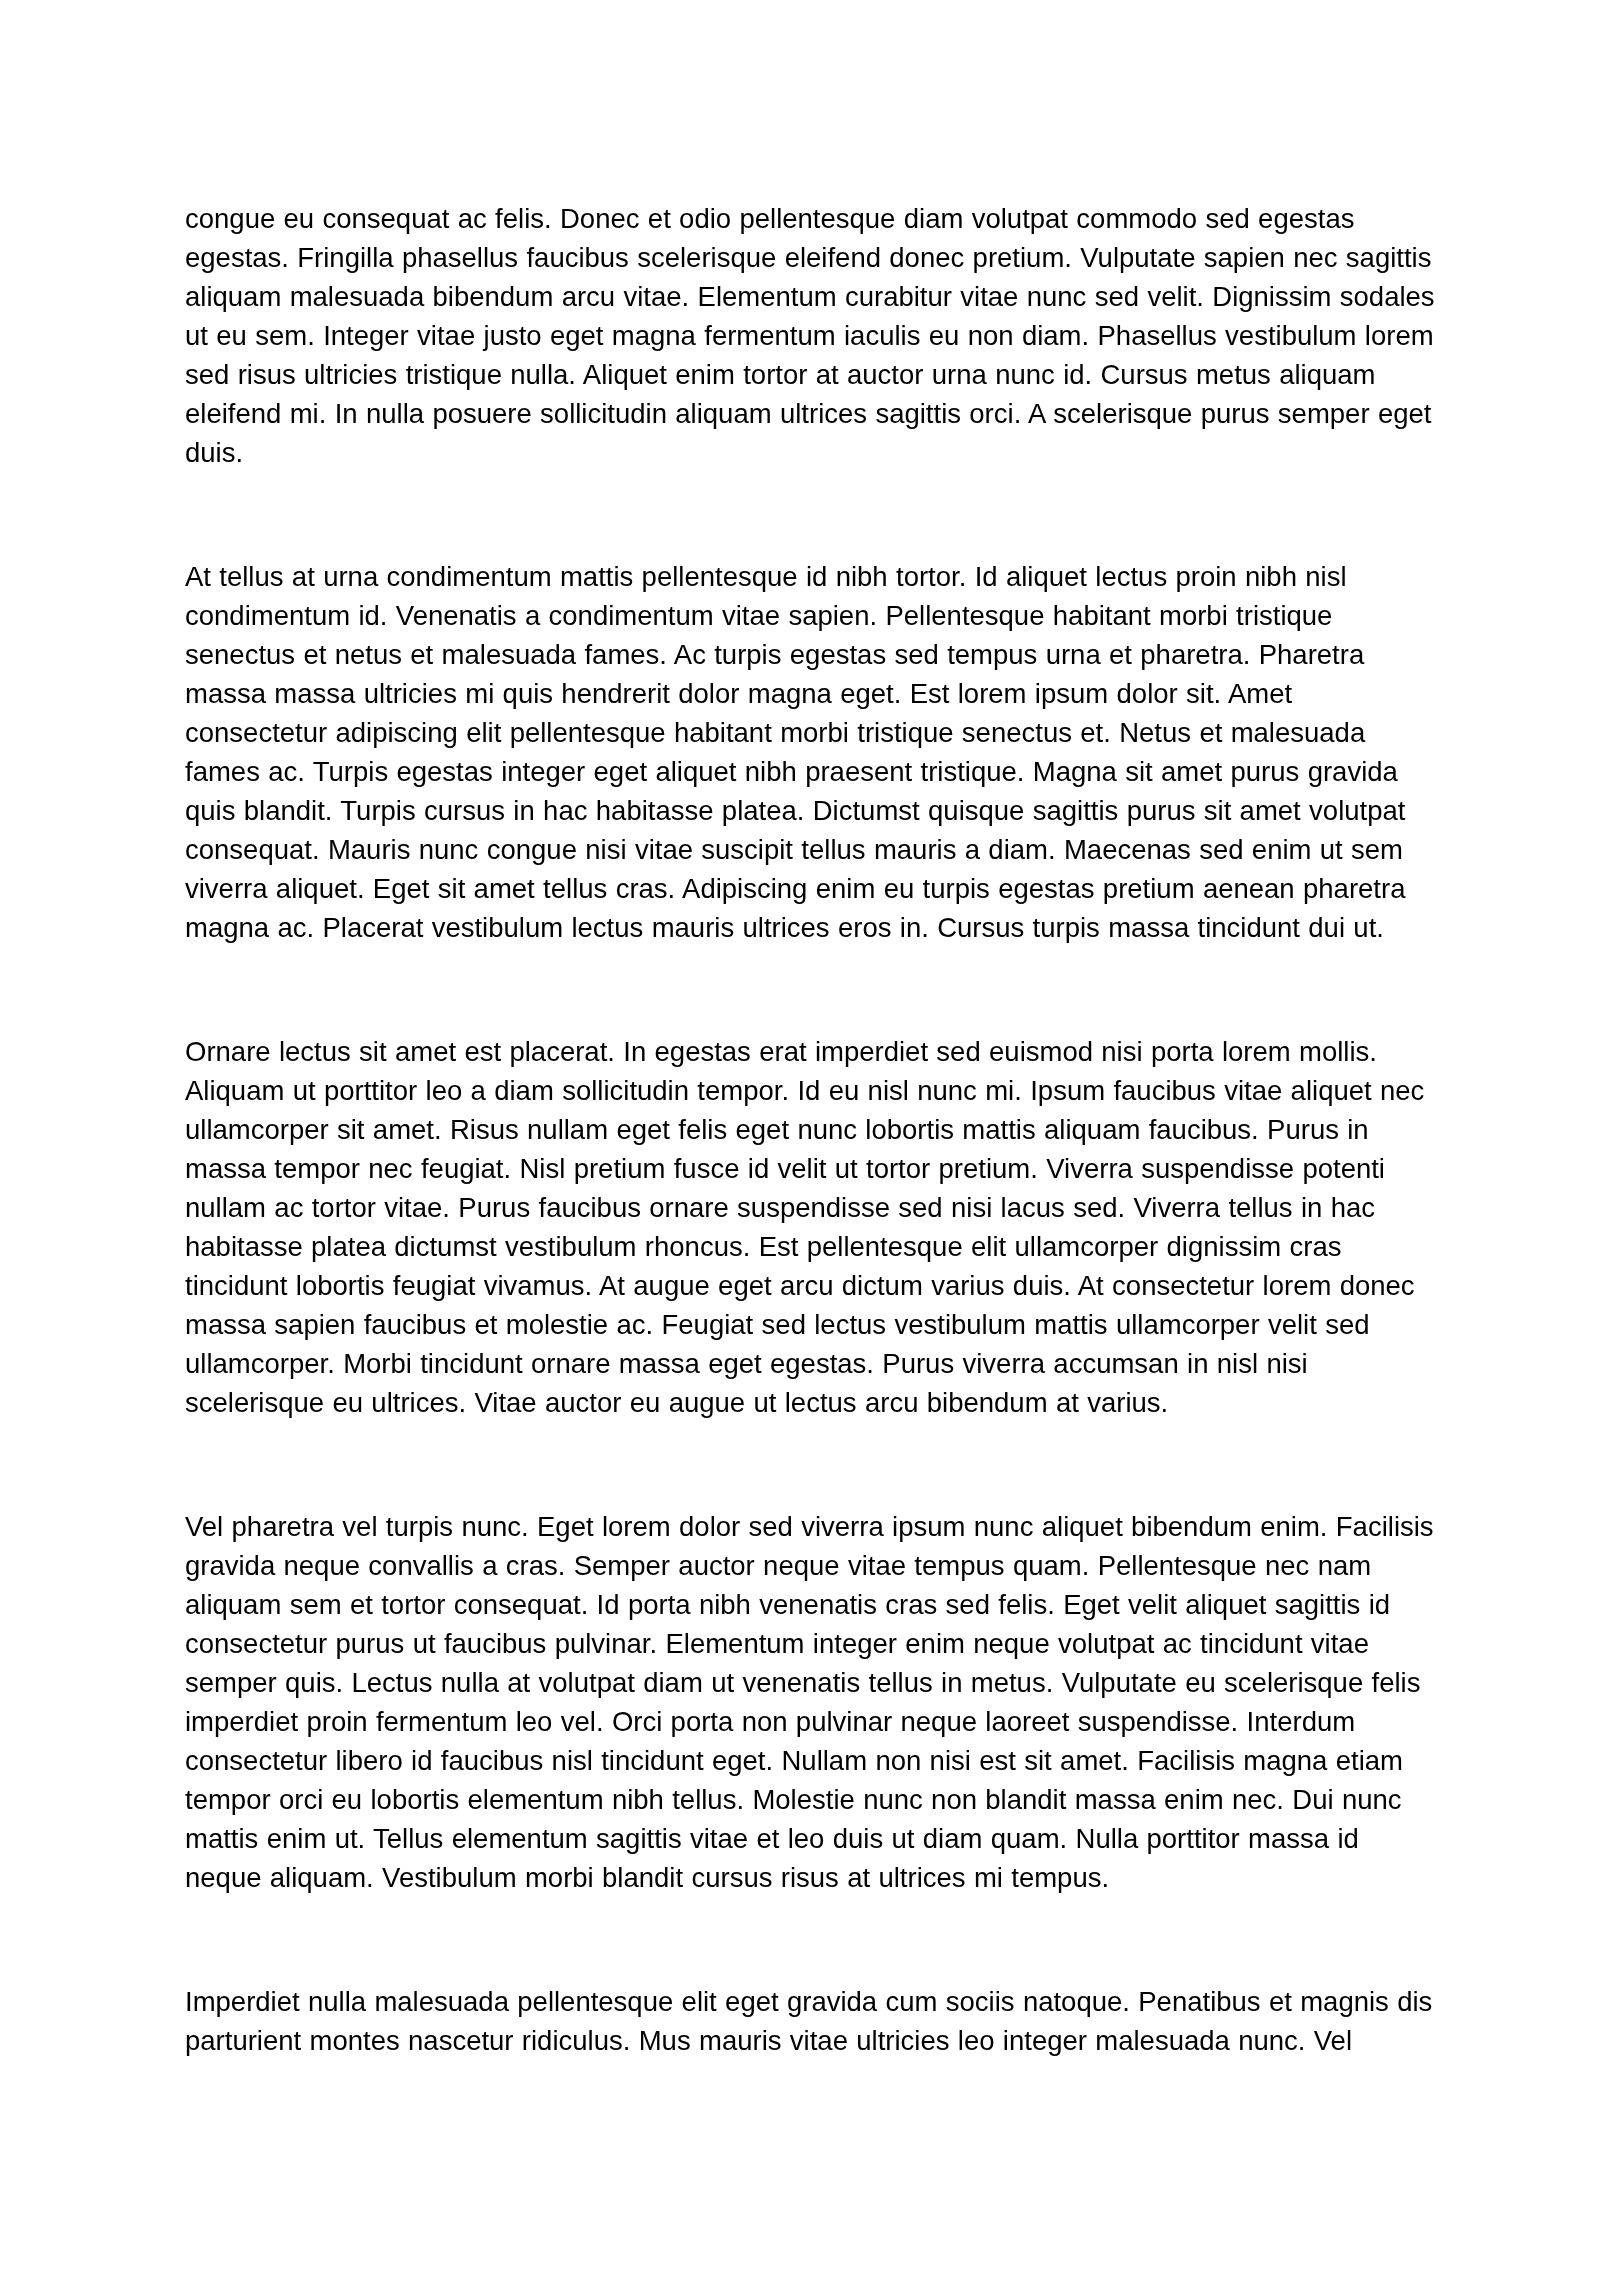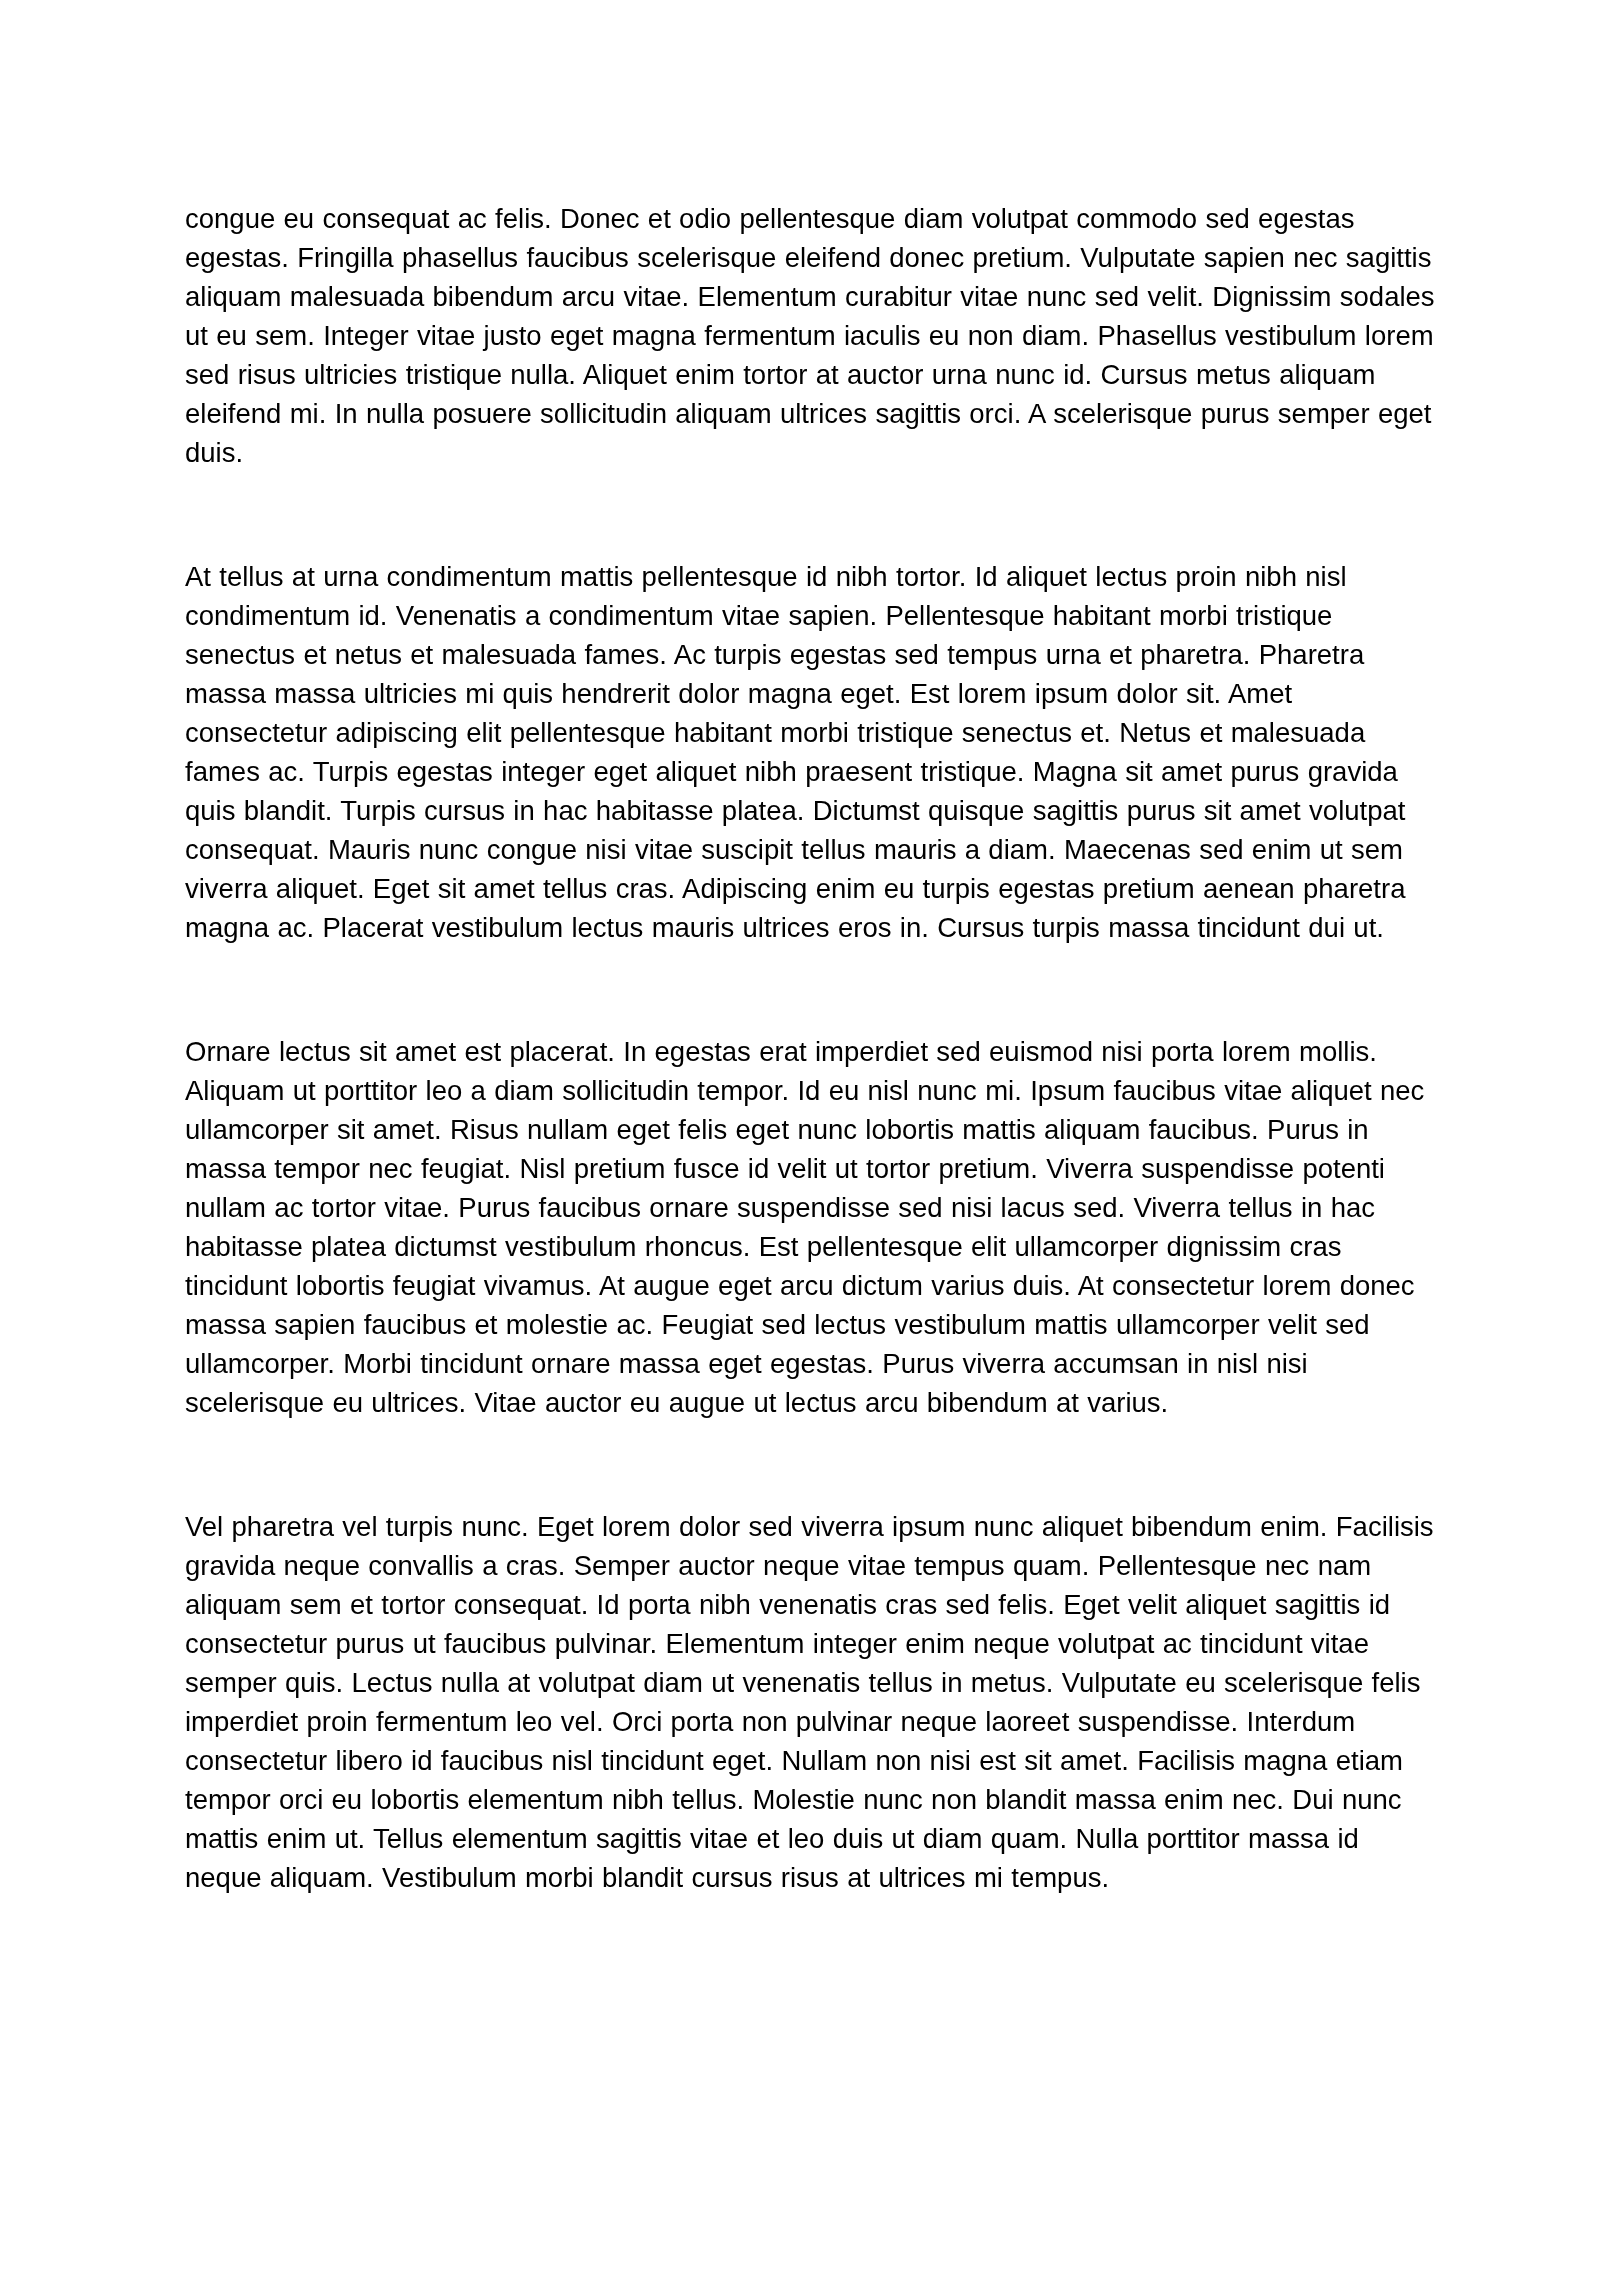--- a/index.html
+++ b/index.html
@@ -36,15 +36,16 @@
 </style>
 </head>
 <body>
 
 <div class="page">
   <div class="text-block">
     <p class="para">congue eu consequat ac felis. Donec et odio pellentesque diam volutpat commodo sed egestas egestas. Fringilla phasellus faucibus scelerisque eleifend donec pretium. Vulputate sapien nec sagittis aliquam malesuada bibendum arcu vitae. Elementum curabitur vitae nunc sed velit. Dignissim sodales ut eu sem. Integer vitae justo eget magna fermentum iaculis eu non diam. Phasellus vestibulum lorem sed risus ultricies tristique nulla. Aliquet enim tortor at auctor urna nunc id. Cursus metus aliquam eleifend mi. In nulla posuere sollicitudin aliquam ultrices sagittis orci. A scelerisque purus semper eget duis.</p>
     <p class="para">At tellus at urna condimentum mattis pellentesque id nibh tortor. Id aliquet lectus proin nibh nisl condimentum id. Venenatis a condimentum vitae sapien. Pellentesque habitant morbi tristique senectus et netus et malesuada fames. Ac turpis egestas sed tempus urna et pharetra. Pharetra massa massa ultricies mi quis hendrerit dolor magna eget. Est lorem ipsum dolor sit. Amet consectetur adipiscing elit pellentesque habitant morbi tristique senectus et. Netus et malesuada fames ac. Turpis egestas integer eget aliquet nibh praesent tristique. Magna sit amet purus gravida quis blandit. Turpis cursus in hac habitasse platea. Dictumst quisque sagittis purus sit amet volutpat consequat. Mauris nunc congue nisi vitae suscipit tellus mauris a diam. Maecenas sed enim ut sem viverra aliquet. Eget sit amet tellus cras. Adipiscing enim eu turpis egestas pretium aenean pharetra magna ac. Placerat vestibulum lectus mauris ultrices eros in. Cursus turpis massa tincidunt dui ut.</p>
     <p class="para">Ornare lectus sit amet est placerat. In egestas erat imperdiet sed euismod nisi porta lorem mollis. Aliquam ut porttitor leo a diam sollicitudin tempor. Id eu nisl nunc mi. Ipsum faucibus vitae aliquet nec ullamcorper sit amet. Risus nullam eget felis eget nunc lobortis mattis aliquam faucibus. Purus in massa tempor nec feugiat. Nisl pretium fusce id velit ut tortor pretium. Viverra suspendisse potenti nullam ac tortor vitae. Purus faucibus ornare suspendisse sed nisi lacus sed. Viverra tellus in hac habitasse platea dictumst vestibulum rhoncus. Est pellentesque elit ullamcorper dignissim cras tincidunt lobortis feugiat vivamus. At augue eget arcu dictum varius duis. At consectetur lorem donec massa sapien faucibus et molestie ac. Feugiat sed lectus vestibulum mattis ullamcorper velit sed ullamcorper. Morbi tincidunt ornare massa eget egestas. Purus viverra accumsan in nisl nisi scelerisque eu ultrices. Vitae auctor eu augue ut lectus arcu bibendum at varius.</p>
     <p class="para">Vel pharetra vel turpis nunc. Eget lorem dolor sed viverra ipsum nunc aliquet bibendum enim. Facilisis gravida neque convallis a cras. Semper auctor neque vitae tempus quam. Pellentesque nec nam aliquam sem et tortor consequat. Id porta nibh venenatis cras sed felis. Eget velit aliquet sagittis id consectetur purus ut faucibus pulvinar. Elementum integer enim neque volutpat ac tincidunt vitae semper quis. Lectus nulla at volutpat diam ut venenatis tellus in metus. Vulputate eu scelerisque felis imperdiet proin fermentum leo vel. Orci porta non pulvinar neque laoreet suspendisse. Interdum consectetur libero id faucibus nisl tincidunt eget. Nullam non nisi est sit amet. Facilisis magna etiam tempor orci eu lobortis elementum nibh tellus. Molestie nunc non blandit massa enim nec. Dui nunc mattis enim ut. Tellus elementum sagittis vitae et leo duis ut diam quam. Nulla porttitor massa id neque aliquam. Vestibulum morbi blandit cursus risus at ultrices mi tempus.</p>
+    <p class="para">Imperdiet nulla malesuada pellentesque elit eget gravida cum sociis natoque. Penatibus et magnis dis parturient montes nascetur ridiculus. Mus mauris vitae ultricies leo integer malesuada nunc. Vel</p>
   </div>
 </div>
 
 
 </body></html>

